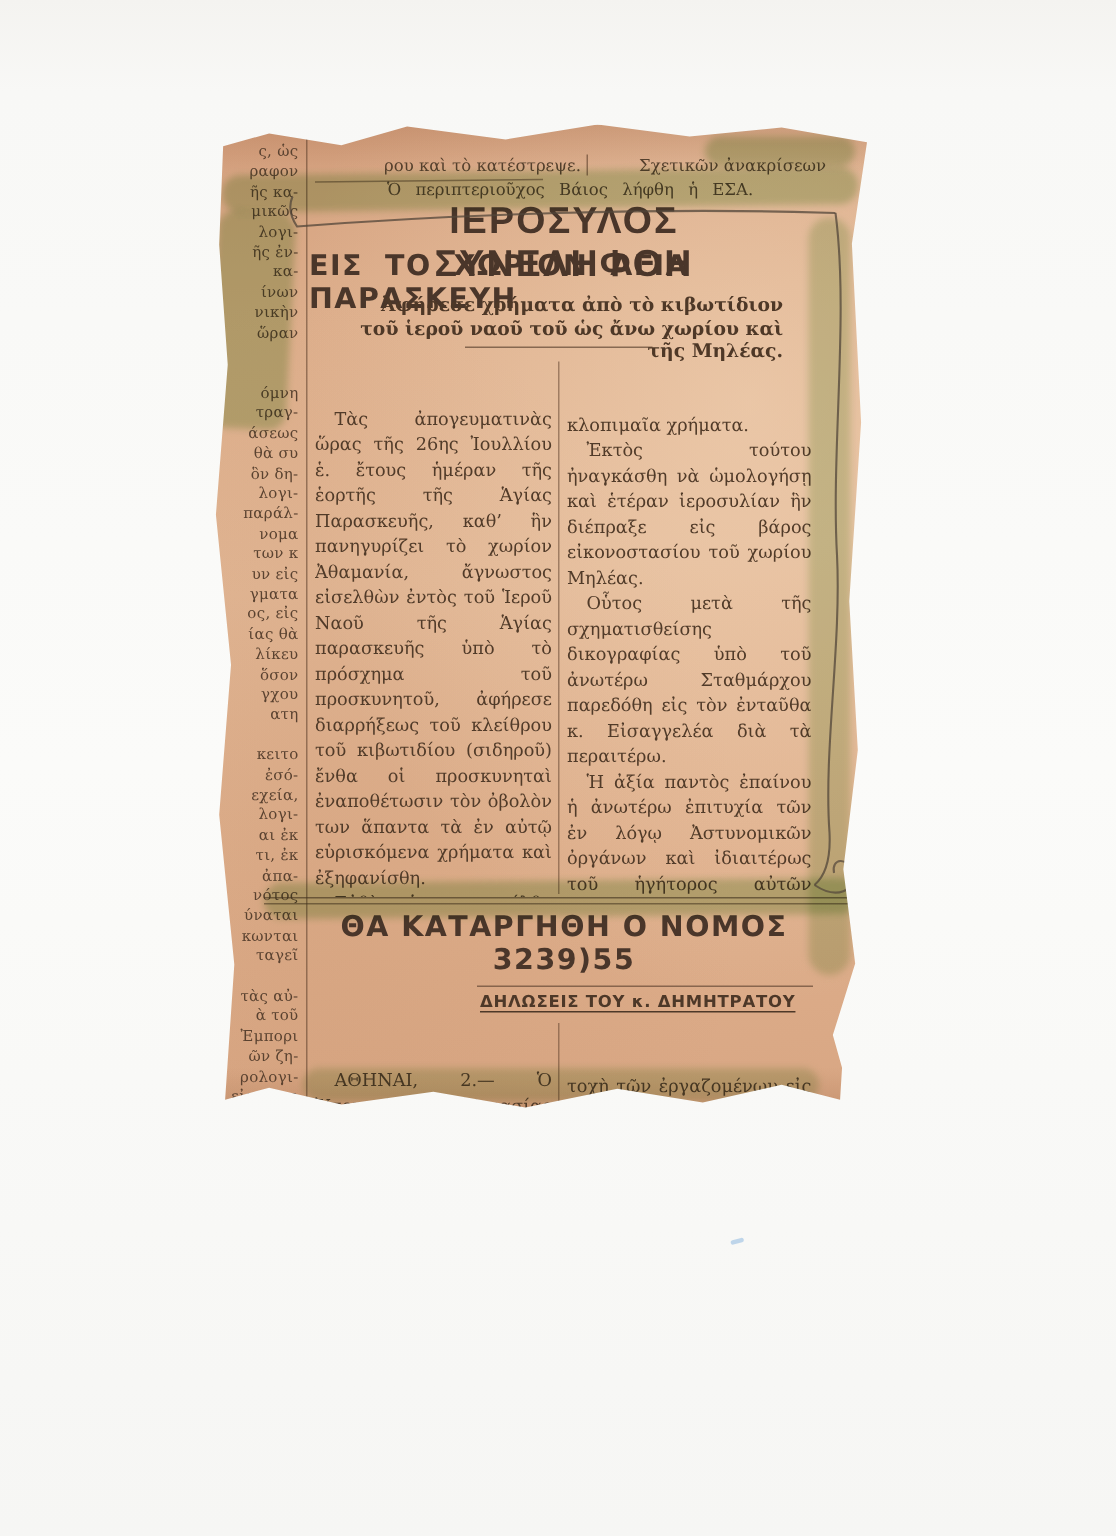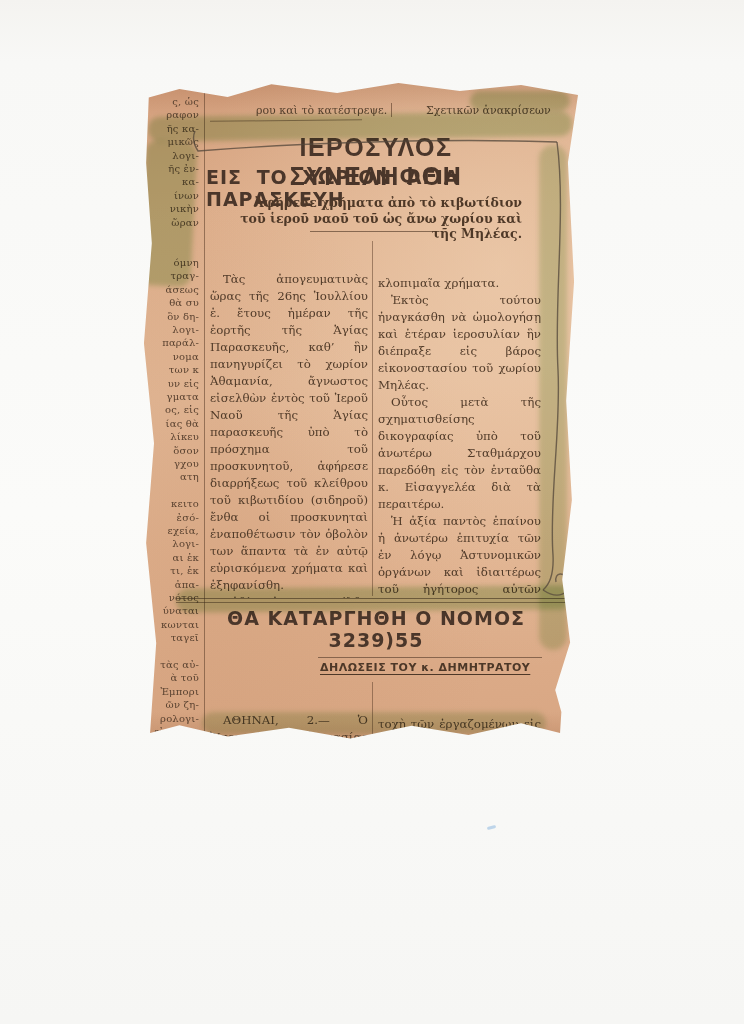--- a/index.html
+++ b/index.html
@@ -147,20 +147,21 @@
         <div>ο.</div>
       </div>
     <div class="abs rule-v-main"></div>
 
     <div class="abs topstrip">
       <div class="row1">
         <span class="ts-left">ρου καὶ τὸ κατέστρεψε.</span>
         <span class="ts-div"></span>
         <span class="ts-right">Σχετικῶν ἀνακρίσεων</span>
       </div>
+      <div class="ts-line2">Ὁ περιπτεριοῦχος Βάιος λήφθη ἡ ΕΣΑ.</div>
     </div>
     <div class="abs ts-strike"></div>
 
     <div class="abs hl1">ΙΕΡΟΣΥΛΟΣ ΣΥΝΕΛΗΦΘΗ</div>
     <div class="abs hl2">ΕΙΣ ΤΟ ΧΩΡΙΟΝ ΑΓΙΑ ΠΑΡΑΣΚΕΥΗ</div>
     <div class="abs subt">Ἀφήρεσε χρήματα ἀπὸ τὸ κιβωτίδιον τοῦ ἱεροῦ ναοῦ τοῦ ὡς ἄνω χωρίου καὶ τῆς Μηλέας.</div>
     <div class="abs subt-rule"></div>
 
     <div class="abs cols">
       <div class="col col-l">

